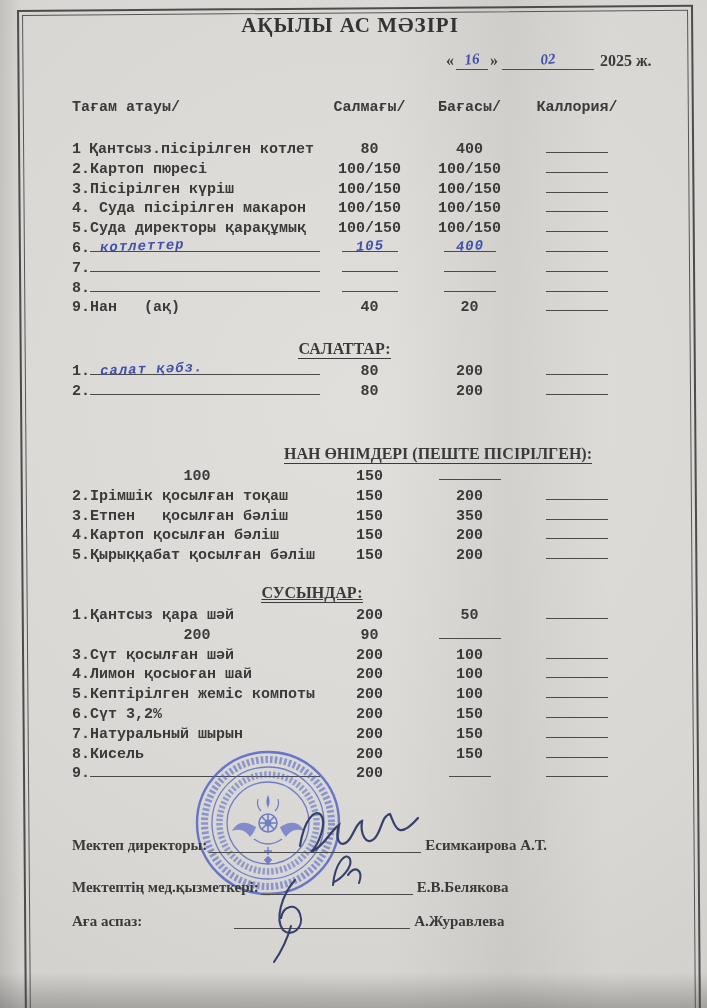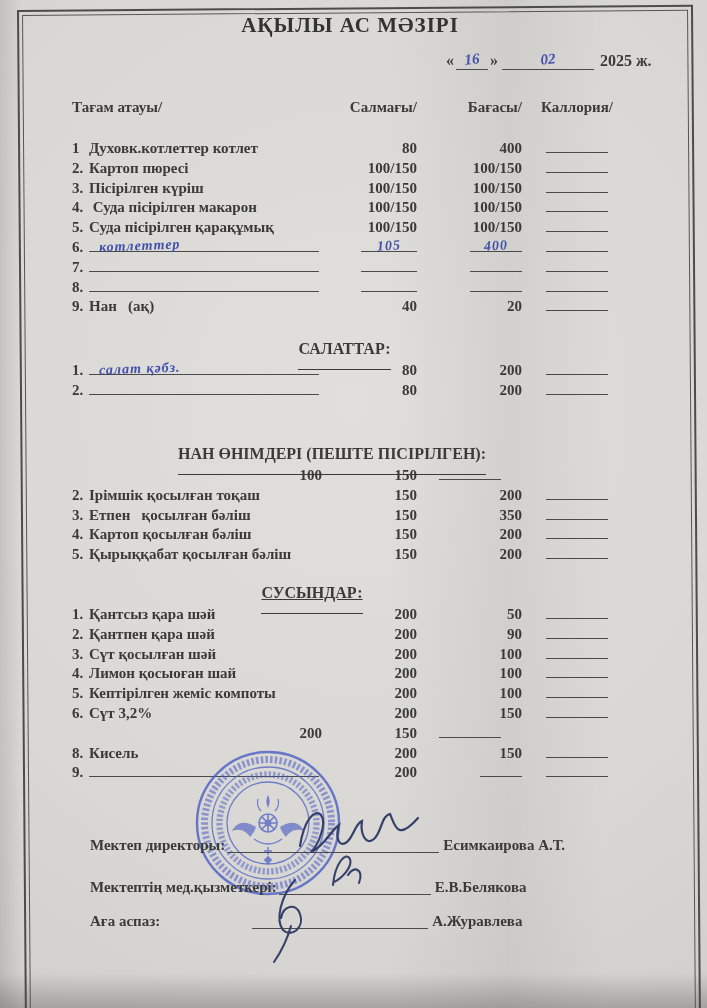--- a/index.html
+++ b/index.html
@@ -28,47 +28,47 @@
          font-size:21px;letter-spacing:1px;color:#333;}
 
   .dateline{position:absolute;top:52px;left:446px;font-size:16px;display:flex;align-items:flex-end;white-space:nowrap;}
   .dline{display:inline-block;border-bottom:1.6px solid #4a4a4a;position:relative;height:16px;}
   .d-day{width:32px;margin:0 2px;}
   .d-month{width:92px;margin:0 6px 0 4px;}
   .hand{font-style:italic;color:#4150ac;font-weight:bold;}
   .dline .hand{position:absolute;left:50%;bottom:1px;transform:translateX(-50%) rotate(-6deg);font-size:15px;}
 
   .colhead,.rows{position:absolute;left:72px;width:575px;}
-  .grid{display:grid;grid-template-columns:250px 95px 105px 110px;align-items:end;}
+  .grid{display:grid;grid-template-columns:250px 95px 105px 110px;align-items:end;font-family:Liberation Mono, monospace;}
   .colhead{top:99px;}
   .row{height:19.8px;line-height:19.8px;}
   .nm{white-space:pre;}
-  .wt,.pr{text-align:right;}
+  .wt,.pr{text-align:center;}
   .cl{text-align:center;}
   .num{display:inline-block;min-width:17px;}
   .line{display:inline-block;border-bottom:1.6px solid #4a4a4a;height:14px;vertical-align:baseline;}
   .nm-line{width:230px;}
   .wt-line{width:56px;}
   .pr-line{width:52px;}
   .cal-line{width:62px;}
   .relcell{position:relative;display:inline-block;}
   .relcell .hand{position:absolute;left:10px;bottom:2px;white-space:nowrap;transform:rotate(-2deg);font-size:14px;letter-spacing:1px;}
   .relcell .hand.ctr{left:50%;transform:translateX(-50%) rotate(-4deg);}
 
   .sec-h{position:absolute;left:72px;width:545px;text-align:center;font-size:16px;}
-  .sec-h span{border-bottom:1.8px solid #3a3a3a;padding-bottom:12px;}
+  .sec-h span{border-bottom:1.8px solid #3a3a3a;padding-bottom:1px;}
   .rows-main{top:138px;}
   .h-salads{top:340px;}
   .rows-salads{top:360px;}
-  .h-bread{top:445px;width:520px;}
+  .h-bread{top:445px;width:520px;text-align:right;}
   .rows-bread{top:465px;}
   .h-drinks{top:584px;width:480px;text-decoration:underline;}
   .rows-drinks{top:604px;}
 
-  .sigrow{position:absolute;left:90px;width:575px;display:flex;align-items:flex-end;white-space:nowrap;font-size:15px;}
+  .sigrow{position:absolute;left:72px;width:575px;display:flex;align-items:flex-end;white-space:nowrap;font-size:15px;}
   .sig-1{top:836px;}
   .sig-2{top:878px;}
   .sig-3{top:912px;align-items:center;}
   .sigline{display:inline-block;border-bottom:1.6px solid #4a4a4a;height:16px;margin:0 4px 1px 2px;}
   .sl-1{width:212px;}
   .sl-2{width:152px;}
   .sl-3{width:176px;margin-left:92px;}
   .stamp{position:absolute;left:192px;top:747px;}
   .autograph{position:absolute;}
   .ag-1{left:294px;top:800px;}
@@ -101,21 +101,21 @@
 
     <div class="colhead grid">
       <div class="nm">Тағам атауы/</div>
       <div class="wt">Салмағы/</div>
       <div class="pr">Бағасы/</div>
       <div class="cl">Каллория/</div>
     </div>
 
     <div class="rows rows-main">
       <div class="row grid">
-        <div class="nm"><span class="num">1</span><span>Духовк.котлеттер котлет</span></div>
+        <div class="nm"><span class="num">1</span><span>Қантсыз.пісірілген котлет</span></div>
         <div class="wt">80</div>
         <div class="pr">400</div>
         <div class="cl"><span class="line cal-line"></span></div>
       </div>
       <div class="row grid">
         <div class="nm"><span class="num">2.</span><span>Картоп пюресі</span></div>
         <div class="wt">100/150</div>
         <div class="pr">100/150</div>
         <div class="cl"><span class="line cal-line"></span></div>
       </div>
@@ -125,21 +125,21 @@
         <div class="pr">100/150</div>
         <div class="cl"><span class="line cal-line"></span></div>
       </div>
       <div class="row grid">
         <div class="nm"><span class="num">4.</span><span> Суда пісірілген макарон</span></div>
         <div class="wt">100/150</div>
         <div class="pr">100/150</div>
         <div class="cl"><span class="line cal-line"></span></div>
       </div>
       <div class="row grid">
-        <div class="nm"><span class="num">5.</span><span>Суда пісірілген қарақұмық</span></div>
+        <div class="nm"><span class="num">5.</span><span>Суда директоры қарақұмық</span></div>
         <div class="wt">100/150</div>
         <div class="pr">100/150</div>
         <div class="cl"><span class="line cal-line"></span></div>
       </div>
       <div class="row grid">
         <div class="nm"><span class="num">6.</span><span class="relcell"><span class="line nm-line"></span><span class="hand">котлеттер</span></span></div>
         <div class="wt"><span class="relcell"><span class="line wt-line"></span><span class="hand ctr">105</span></span></div>
         <div class="pr"><span class="relcell"><span class="line pr-line"></span><span class="hand ctr">400</span></span></div>
         <div class="cl"><span class="line cal-line"></span></div>
       </div>
@@ -214,21 +214,20 @@
 
     <div class="sec-h h-drinks"><span>СУСЫНДАР:</span></div>
     <div class="rows rows-drinks">
       <div class="row grid">
         <div class="nm"><span class="num">1.</span><span>Қантсыз қара шәй</span></div>
         <div class="wt">200</div>
         <div class="pr">50</div>
         <div class="cl"><span class="line cal-line"></span></div>
       </div>
       <div class="row grid">
-        <div class="nm"><span class="num">2.</span><span>Қантпен қара шәй</span></div>
         <div class="wt">200</div>
         <div class="pr">90</div>
         <div class="cl"><span class="line cal-line"></span></div>
       </div>
       <div class="row grid">
         <div class="nm"><span class="num">3.</span><span>Сүт қосылған шәй</span></div>
         <div class="wt">200</div>
         <div class="pr">100</div>
         <div class="cl"><span class="line cal-line"></span></div>
       </div>
@@ -244,20 +243,21 @@
         <div class="pr">100</div>
         <div class="cl"><span class="line cal-line"></span></div>
       </div>
       <div class="row grid">
         <div class="nm"><span class="num">6.</span><span>Сүт 3,2%</span></div>
         <div class="wt">200</div>
         <div class="pr">150</div>
         <div class="cl"><span class="line cal-line"></span></div>
       </div>
       <div class="row grid">
+        <div class="nm"><span class="num">7.</span><span>Натуральный шырын</span></div>
         <div class="wt">200</div>
         <div class="pr">150</div>
         <div class="cl"><span class="line cal-line"></span></div>
       </div>
       <div class="row grid">
         <div class="nm"><span class="num">8.</span><span>Кисель</span></div>
         <div class="wt">200</div>
         <div class="pr">150</div>
         <div class="cl"><span class="line cal-line"></span></div>
       </div>

